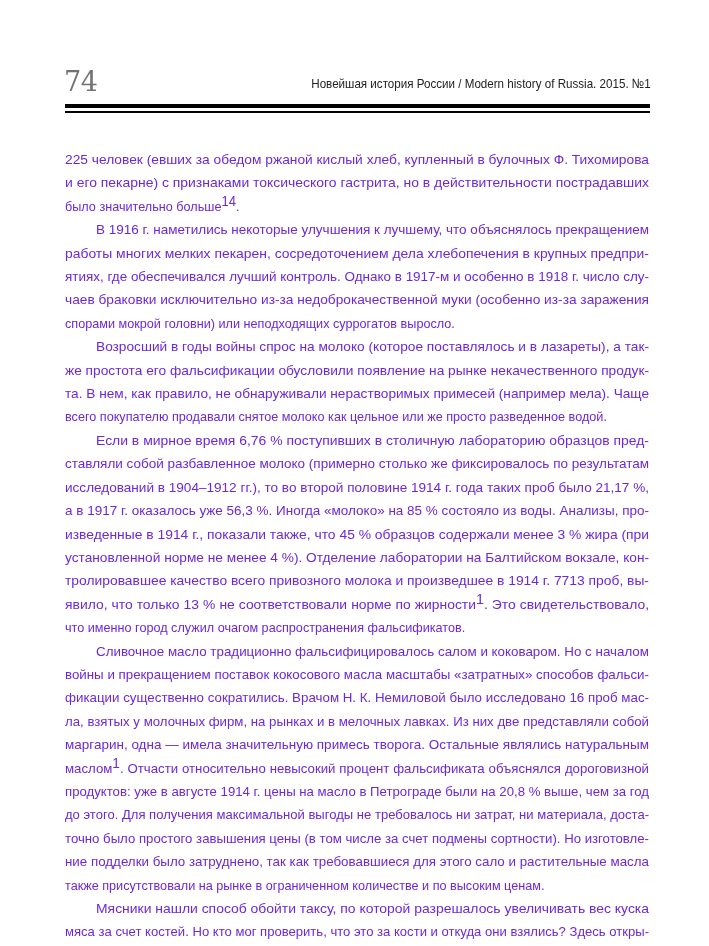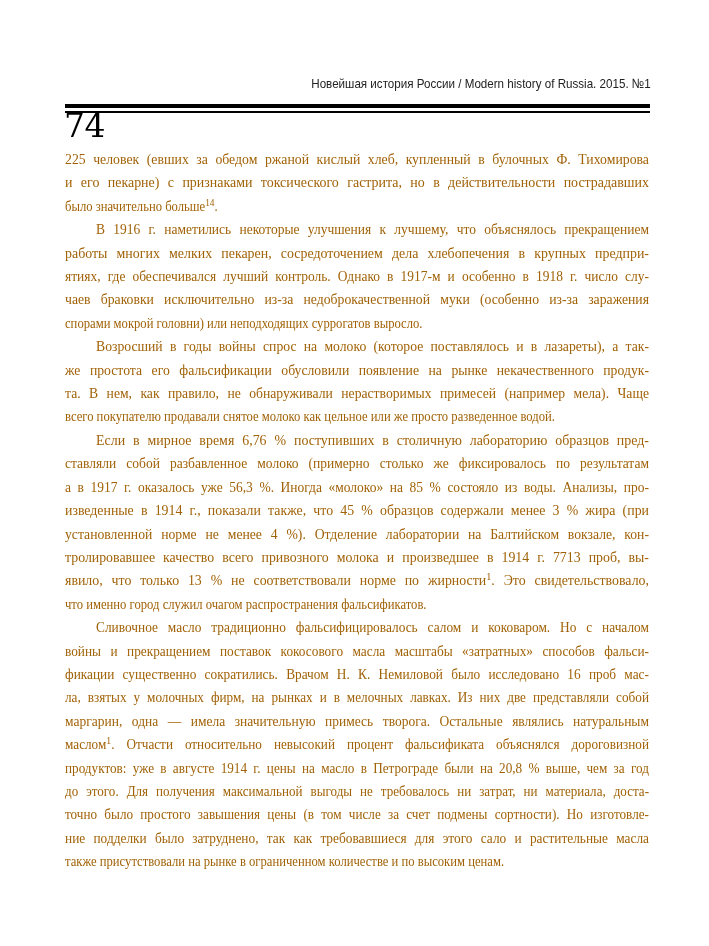--- a/index.html
+++ b/index.html
@@ -1,37 +1,37 @@
 <!DOCTYPE html>
 <html><head>
 <meta charset="utf-8">
 <style>
   html, body { margin: 0; padding: 0; background: #ffffff; }
   body { width: 709px; height: 946px; position: relative; overflow: hidden; color: #1a1a1a; }
   .page-number {
     position: absolute; left: 64px; top: 66px;
-    font-family: "DejaVu Serif", serif; font-size: 33px; font-weight: normal;
-    letter-spacing: -0.5px; color: #000000; margin-top: 40px;
+    font-family: "DejaVu Serif", serif; font-size: 27px; font-weight: normal;
+    letter-spacing: -0.5px; color: #737373;
   }
   .running-head {
     position: absolute; right: 58px; top: 76px;
     font-family: "Liberation Sans", sans-serif; font-size: 13.5px; color: #222;
     transform: scaleX(0.86); transform-origin: right center; white-space: nowrap;
   }
   .rule-thick { position: absolute; left: 65px; width: 585px; top: 104px; height: 4px; background: #000; }
   .rule-thin  { position: absolute; left: 65px; width: 585px; top: 111px; height: 1.5px; background: #000; }
   .body-text {
     position: absolute; left: 65px; top: 148px; width: 584px;
-    font-family: Liberation Serif, serif; font-size: 13.6px; line-height: 23.4px;
-    color: #a16207; text-align: justify;
+    font-family: Liberation Sans, sans-serif; font-size: 13.6px; line-height: 23.4px;
+    color: #6d28d9; text-align: justify;
   }
   .body-text p { margin: 0; }
   .line { display: block; text-align: justify; text-align-last: justify; white-space: nowrap; transform-origin: left center; }
   .line.last { text-align-last: left; }
-  sup { font-size: 10px; vertical-align: 5px; line-height: 0; }
+  sup { font-size: 14px; vertical-align: 5px; line-height: 0; }
 </style>
 </head>
 <body>
 
 <div class="page-number">74</div>
 <div class="running-head">Новейшая история России  /  Modern history of Russia. 2015. №1</div>
 <div class="rule-thick"></div>
 <div class="rule-thin"></div>
 
 <div class="body-text" id="body-text">
@@ -49,33 +49,39 @@
     </p>
     <p>
       <span class="line" style="margin-left: 31px; display: block; width: 549.094px; transform: scaleX(1.00711);"><span>Возросший в годы войны спрос на молоко (которое поставлялось и в лазареты), а так-</span></span>
       <span class="line" style="display: block; width: 578.812px; transform: scaleX(1.00896);"><span>же простота его фальсификации обусловили появление на рынке некачественного продук-</span></span>
       <span class="line" style="display: block; width: 581.688px; transform: scaleX(1.00398);"><span>та. В нем, как правило, не обнаруживали нерастворимых примесей (например мела). Чаще</span></span>
       <span class="line last" style="display: block; width: 582.719px; transform: scaleX(0.93);"><span>всего покупателю продавали снятое молоко как цельное или же просто разведенное водой.</span></span>
     </p>
     <p>
       <span class="line" style="margin-left: 31px; display: block; width: 539.797px; transform: scaleX(1.02446);"><span>Если в мирное время 6,76 % поступивших в столичную лабораторию образцов пред-</span></span>
       <span class="line" style="display: block; width: 587.297px; transform: scaleX(0.994386);"><span>ставляли собой разбавленное молоко (примерно столько же фиксировалось по результатам</span></span>
+      <span class="line" style="display: block; width: 585.188px; transform: scaleX(0.997971);"><span>исследований в 1904–1912 гг.), то во второй половине 1914 г. года таких проб было 21,17 %,</span></span>
       <span class="line" style="display: block; width: 588.781px; transform: scaleX(0.991879);"><span>а в 1917 г. оказалось уже 56,3 %. Иногда «молоко» на 85 % состояло из воды. Анализы, про-</span></span>
       <span class="line" style="display: block; width: 573.234px; transform: scaleX(1.01878);"><span>изведенные в 1914 г., показали также, что 45 % образцов содержали менее 3 % жира (при</span></span>
       <span class="line" style="display: block; width: 580.109px; transform: scaleX(1.00671);"><span>установленной норме не менее 4 %). Отделение лаборатории на Балтийском вокзале, кон-</span></span>
       <span class="line" style="display: block; width: 573.453px; transform: scaleX(1.01839);"><span>тролировавшее качество всего привозного молока и произведшее в 1914 г. 7713 проб, вы-</span></span>
       <span class="line" style="display: block; width: 571.797px; transform: scaleX(1.02134);"><span>явило, что только 13 % не соответствовали норме по жирности</span><sup>1</sup><span>. Это свидетельствовало,</span></span>
       <span class="line last" style="display: block; width: 430.328px; transform: scaleX(0.93);"><span>что именно город служил очагом распространения фальсификатов.</span></span>
     </p>
     <p>
       <span class="line" style="margin-left: 31px; display: block; width: 562.406px; transform: scaleX(0.983275);"><span>Сливочное масло традиционно фальсифицировалось салом и коковаром. Но с началом</span></span>
       <span class="line" style="display: block; width: 596.281px; transform: scaleX(0.979404);"><span>войны и прекращением поставок кокосового масла масштабы «затратных» способов фальси-</span></span>
       <span class="line" style="display: block; width: 595.531px; transform: scaleX(0.980637);"><span>фикации существенно сократились. Врачом Н. К. Немиловой было исследовано 16 проб мас-</span></span>
       <span class="line" style="display: block; width: 600.312px; transform: scaleX(0.972827);"><span>ла, взятых у молочных фирм, на рынках и в мелочных лавках. Из них две представляли собой</span></span>
       <span class="line" style="display: block; width: 588.531px; transform: scaleX(0.992301);"><span>маргарин, одна — имела значительную примесь творога. Остальные являлись натуральным</span></span>
       <span class="line" style="display: block; width: 600.891px; transform: scaleX(0.971891);"><span>маслом</span><sup>1</sup><span>. Отчасти относительно невысокий процент фальсификата объяснялся дороговизной</span></span>
       <span class="line" style="display: block; width: 602.047px; transform: scaleX(0.970024);"><span>продуктов: уже в августе 1914 г. цены на масло в Петрограде были на 20,8 % выше, чем за год</span></span>
       <span class="line" style="display: block; width: 608.312px; transform: scaleX(0.960033);"><span>до этого. Для получения максимальной выгоды не требовалось ни затрат, ни материала, доста-</span></span>
       <span class="line" style="display: block; width: 602.062px; transform: scaleX(0.969999);"><span>точно было простого завышения цены (в том числе за счет подмены сортности). Но изготовле-</span></span>
       <span class="line" style="display: block; width: 594.797px; transform: scaleX(0.981848);"><span>ние подделки было затруднено, так как требовавшиеся для этого сало и растительные масла</span></span>
       <span class="line last" style="display: block; width: 515.547px; transform: scaleX(0.93);"><span>также присутствовали на рынке в ограниченном количестве и по высоким ценам.</span></span>
     </p>
+    <p>
+      <span class="line" style="margin-left: 31px; display: block; width: 540px; transform: scaleX(1.02407);"><span>Мясники нашли способ обойти таксу, по которой разрешалось увеличивать вес куска</span></span>
+      <span class="line" style="display: block; width: 607.156px; transform: scaleX(0.961861);"><span>мяса за счет костей. Но кто мог проверить, что это за кости и откуда они взялись? Здесь откры-</span></span>
+      <span class="line" style="display: block; width: 581.047px; transform: scaleX(1.00508);"></span>
+    </p>
   </div>
 
 </body></html>

